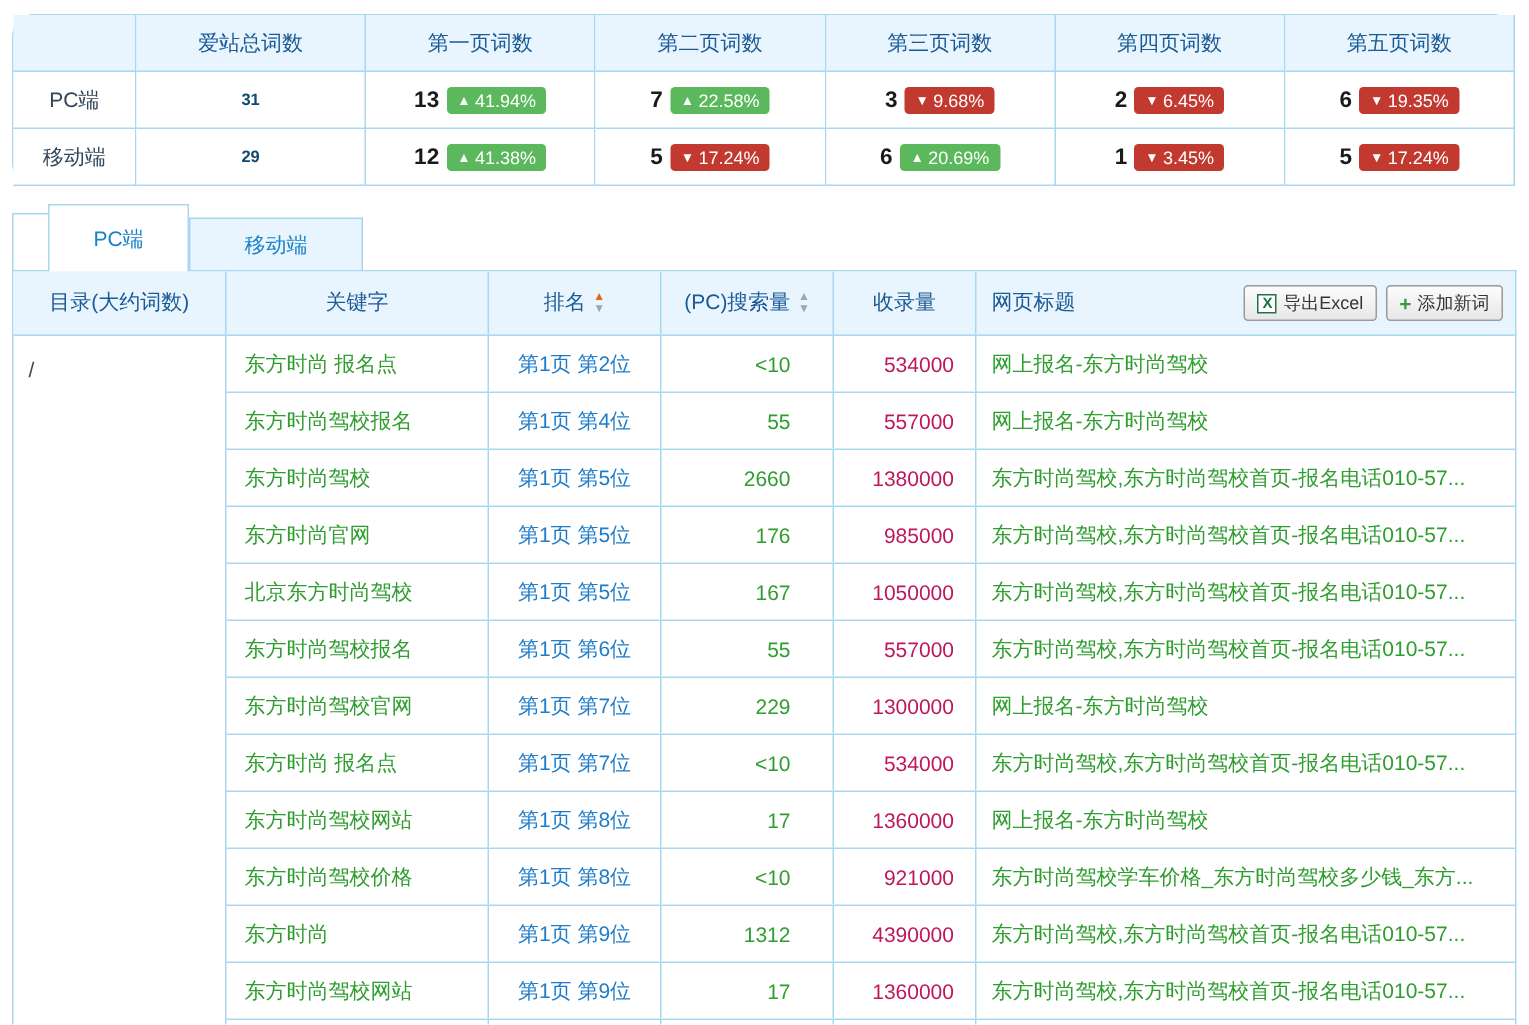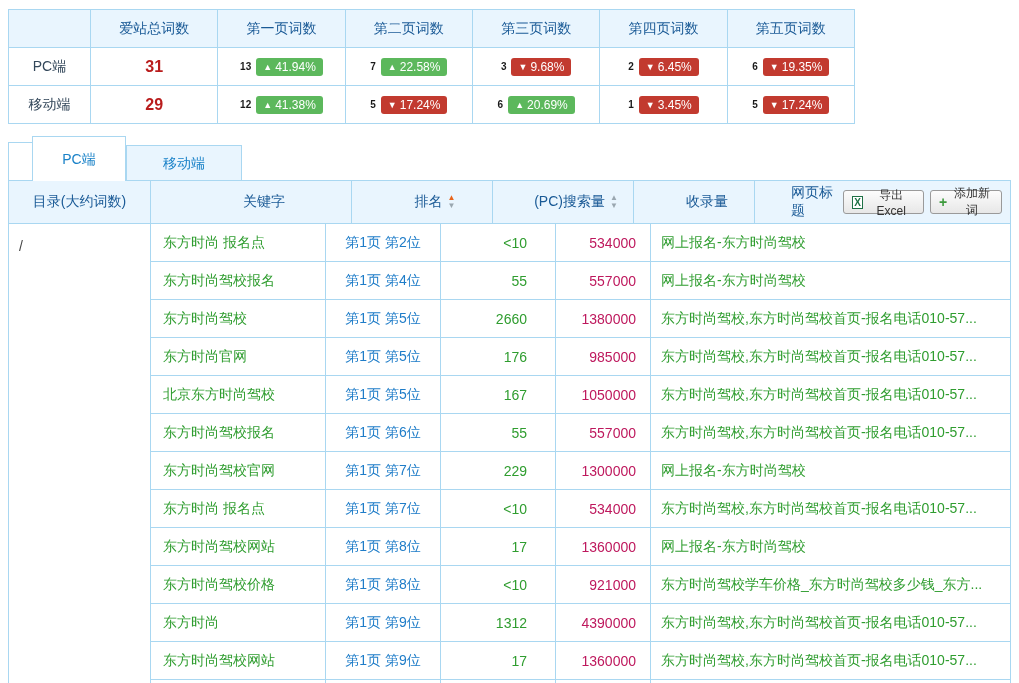--- a/index.html
+++ b/index.html
@@ -1,48 +1,48 @@
 <!DOCTYPE html>
 <html><head>
 <meta charset="utf-8">
 <style>
   * { box-sizing: border-box; margin: 0; padding: 0; }
   html,body { width:1019px; height:683px; overflow:hidden; background:#fff;
     font-family:"Liberation Sans","DejaVu Sans",sans-serif; }
 
   
-  .summary { margin:9px 8px 0 8px; width:847px; display:grid;
+  .summary { margin:9px 8px 0 8px; width:1002px; display:grid;
     grid-template-columns:82px repeat(6,1fr);
-    border-top:1px solid #a9d7f1; border-left:1px solid #a9d7f1; }
+    border-top:1px solid #a9d7f1; border-left:1px solid #a9d7f1;border-radius:16px; }
   .sc { height:38px; border-right:1px solid #a9d7f1; border-bottom:1px solid #a9d7f1;
     display:flex; align-items:center; justify-content:center; font-size:14px; background:#fff; }
   .sc.head { background:#e9f5fe; color:#1a5a96; }
   .sc.rowlabel { color:#33475a; }
-  .total-val { color:#b91c1c; font-weight:bold; font-size:16px; }
-  .page-num { color:#1a1a1a; font-weight:bold; font-size:10px; }
+  .total-val { color:#0c4a6e; font-weight:bold; font-size:11px; }
+  .page-num { color:#1a1a1a; font-weight:bold; font-size:15px; }
   .badge { margin-left:5px; padding:2px 7px; border-radius:3px; color:#fff; font-size:12px;
     display:inline-flex; align-items:center; gap:3px; }
   .badge.up { background:#5cb85c; }
   .badge.down { background:#c23a2f; }
   .badge .arr { font-size:9px; }
 
   
   .tabstrip { margin:12px 8px 0 8px; display:flex; align-items:flex-end; height:44px; position:relative; }
   .tab-lead { width:24px; height:38px; background:#fff;
     border-top:1px solid #a9d7f1; border-left:1px solid #a9d7f1; }
   .tab { text-align:center; font-size:14px; color:#1a82c8; cursor:pointer; }
   .tab.active { width:94px; height:45px; line-height:44px; background:#fff;
     border:1px solid #a9d7f1; border-bottom:none; position:relative; z-index:2; margin-bottom:-1px; }
   .tab.inactive { width:116px; height:35px; line-height:34px; background:#e9f5fe;
     border:1px solid #a9d7f1; border-bottom:none; }
 
   
   .mainbox { margin:0 8px; width:1003px; border:1px solid #a9d7f1; border-bottom:none; }
   .thead { display:flex; height:43px; background:#e9f5fe; border-bottom:1px solid #a9d7f1;
-    color:#1a5a96; font-size:14px;gap:26px; }
+    color:#1a5a96; font-size:14px; }
   .th { display:flex; align-items:center; justify-content:center; border-right:1px solid #a9d7f1; }
   .th.c1 { width:142px; } .th.c2 { width:175px; } .th.c3 { width:115px; }
   .th.c4 { width:115px; } .th.c5 { width:95px; }
   .th.c6 { flex:1; border-right:none; justify-content:space-between; padding:0 8px 0 10px; }
   .sorticons { display:inline-flex; flex-direction:column; margin-left:5px; line-height:7px; }
   .sorticons span { font-size:8px; height:8px; color:#9aa7b0; }
   .sorticons .hot { color:#e8641b; }
   .toolbar { display:flex; gap:6px; }
   .btn { display:inline-flex; align-items:center; gap:4px; font-size:12px; color:#333;
     border:1px solid #9a9a9a; border-radius:3px; padding:3px 8px; height:24px;

